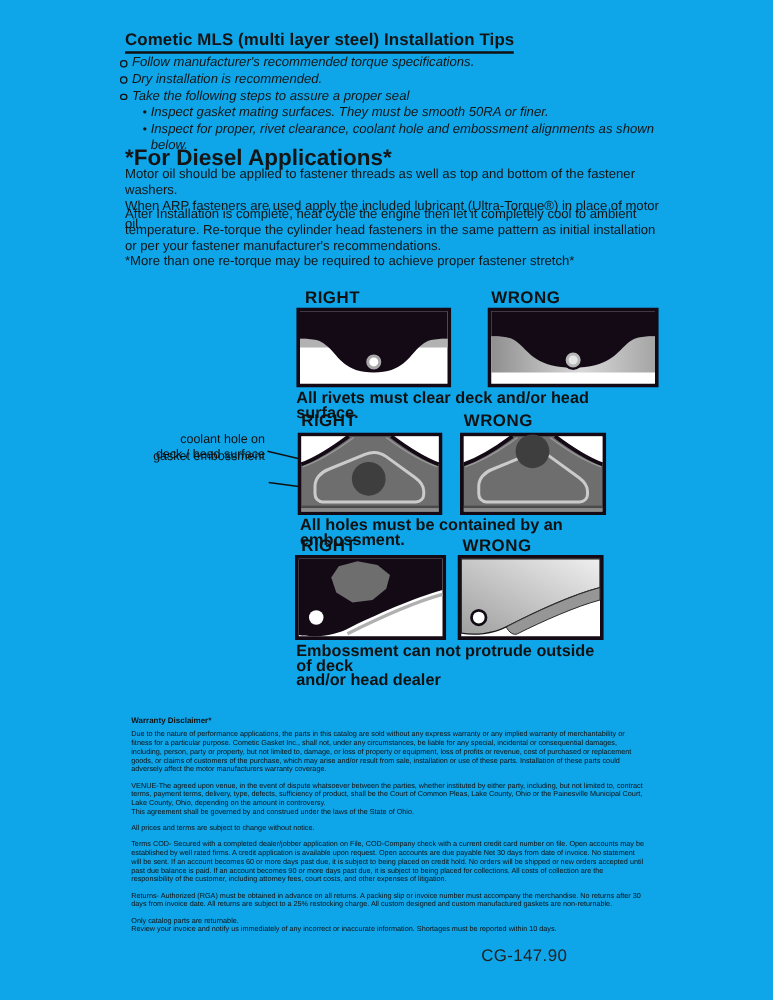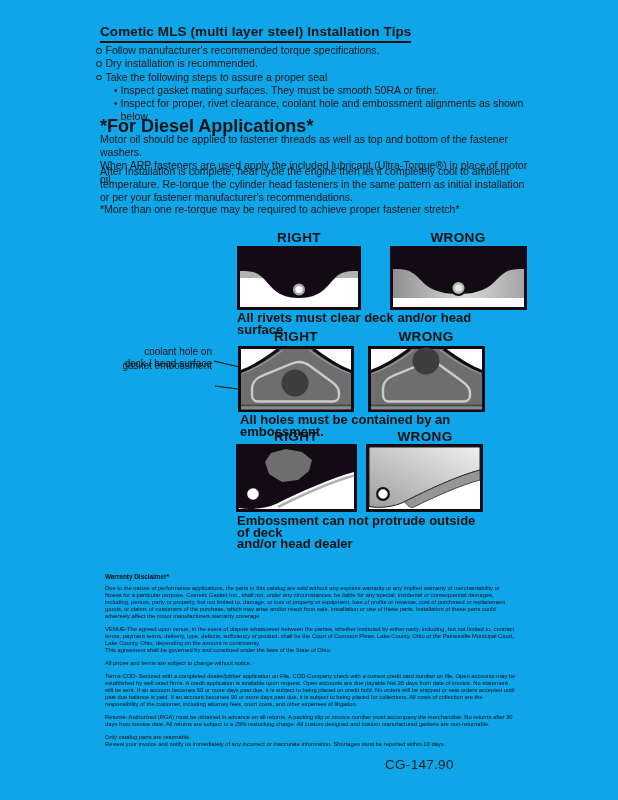--- a/index.html
+++ b/index.html
@@ -3,33 +3,33 @@
 <meta charset="utf-8">
 <style>
   html,body{margin:0;padding:0;background:#fff;}
   .sheet{position:relative;width:618px;height:800px;background:#0ea5e9;overflow:hidden;
          font-family:"Liberation Sans", sans-serif;color:#151515;padding-left:16px;}
 
   .title{position:absolute;left:100px;top:24px;margin:0;font-size:13.5px;font-weight:bold;
          display:inline-block;border-bottom:2px solid #111;padding-bottom:2px;letter-spacing:0.1px;}
 
   .tips{position:absolute;left:96px;top:44px;margin:0;padding:0;list-style:none;width:440px;}
-  .tips li{display:flex;align-items:flex-start;line-height:13.3px;font-size:10.5px;}
+  .tips li{display:flex;align-items:flex-start;line-height:13.3px;font-size:10.5px;font-style:italic;}
   .ob{width:3.5px;height:3.5px;border:1px solid #111;border-radius:50%;margin:4px 4px 0 0;flex:none;}
   .sub{margin-left:18px;}
   .fb{font-size:10px;margin-right:3px;line-height:13.3px;}
 
   .diesel-h{position:absolute;left:100px;top:116px;margin:0;font-size:18px;font-weight:bold;}
   .bodytext{position:absolute;left:100px;margin:0;font-size:10.5px;line-height:13.2px;
             width:440px;white-space:pre-line;}
   .pos-p1{top:133px;}
   .pos-p2{top:165px;}
   .pos-note{top:203px;}
 
-  .dlabel{position:absolute;font-size:13.5px;font-weight:600;letter-spacing:0.4px;text-align:center;color:#111;}
+  .dlabel{position:absolute;font-size:13.5px;font-weight:600;letter-spacing:0.4px;text-align:left;color:#111;}
   .panel{position:absolute;}
   .panel svg{display:block;width:100%;height:100%;}
   .caption{position:absolute;font-size:13px;font-weight:bold;white-space:pre-line;line-height:11.5px;color:#111;}
 
   .side-label{position:absolute;font-size:10px;line-height:11.5px;text-align:right;
               white-space:pre-line;color:#111;}
   .leader{position:absolute;left:100px;top:330px;width:300px;height:100px;}
 
   .disclaimer{position:absolute;left:105px;top:573px;width:412px;color:#111;}
   .disclaimer .dhead{font-size:6.4px;font-weight:bold;margin:0 0 5px 0;}

